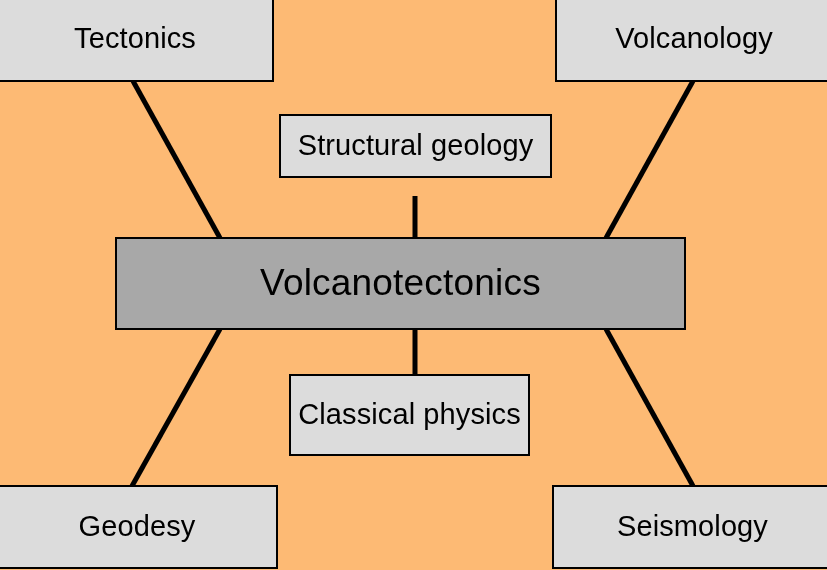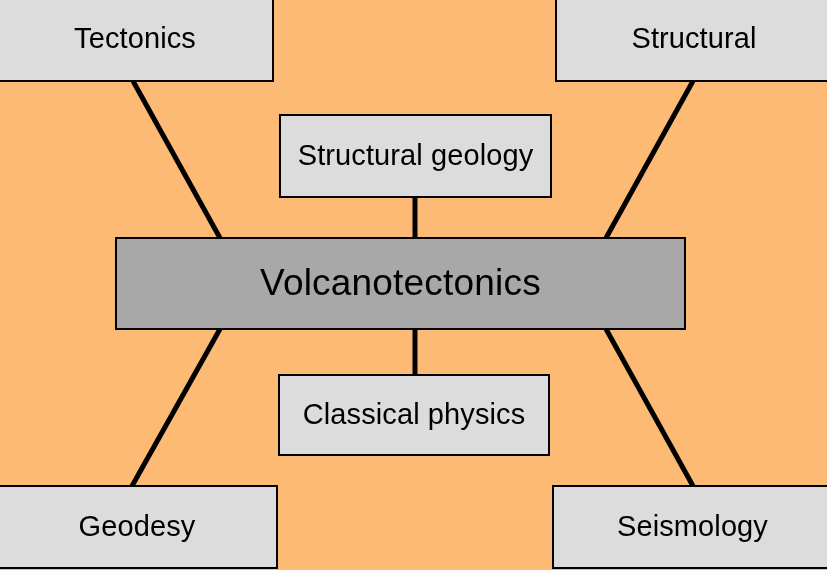--- a/index.html
+++ b/index.html
@@ -49,23 +49,23 @@
     letter-spacing: 0.2px;
   }
   .node-label {
     display: block;
     line-height: 1.1;
     white-space: nowrap;
   }
   
   #node-tectonics          { left: -4px;  top: -4px;  width: 278px; height: 86px; }
   #node-volcanology        { left: 555px; top: -4px;  width: 278px; height: 86px; }
-  #node-structural-geology { left: 279px; top: 114px; width: 273px; height: 84px; text-align: center; }
+  #node-structural-geology { left: 279px; top: 114px; width: 273px; height: 64px; text-align: center; }
   #node-volcanotectonics   { left: 115px; top: 237px; width: 571px; height: 93px; }
-  #node-classical-physics  { left: 278px; top: 374px; width: 272px; height: 82px; }
+  #node-classical-physics  { left: 289px; top: 374px; width: 241px; height: 82px; }
   #node-geodesy            { left: -4px;  top: 485px; width: 282px; height: 84px; }
   #node-seismology         { left: 552px; top: 485px; width: 281px; height: 84px; }
 </style>
 </head>
 <body>
 
 <div id="diagram-canvas">
 
   <svg id="connector-layer" width="827" height="570" viewBox="0 0 827 570" xmlns="http://www.w3.org/2000/svg">
     <line x1="133" y1="81" x2="220" y2="238" stroke="#000000" stroke-width="5"></line>
@@ -74,21 +74,21 @@
     <line x1="415" y1="328" x2="415" y2="375" stroke="#000000" stroke-width="5"></line>
     <line x1="220" y1="329" x2="132" y2="486" stroke="#000000" stroke-width="5"></line>
     <line x1="606" y1="329" x2="693" y2="486" stroke="#000000" stroke-width="5"></line>
   </svg>
 
   <div class="node-box satellite" id="node-tectonics">
     <span class="node-label">Tectonics</span>
   </div>
 
   <div class="node-box satellite" id="node-volcanology">
-    <span class="node-label">Structural</span>
+    <span class="node-label">Volcanology</span>
   </div>
 
   <div class="node-box satellite" id="node-structural-geology">
     <span class="node-label">Structural geology</span>
   </div>
 
   <div class="node-box central" id="node-volcanotectonics">
     <span class="node-label">Volcanotectonics</span>
   </div>
 

